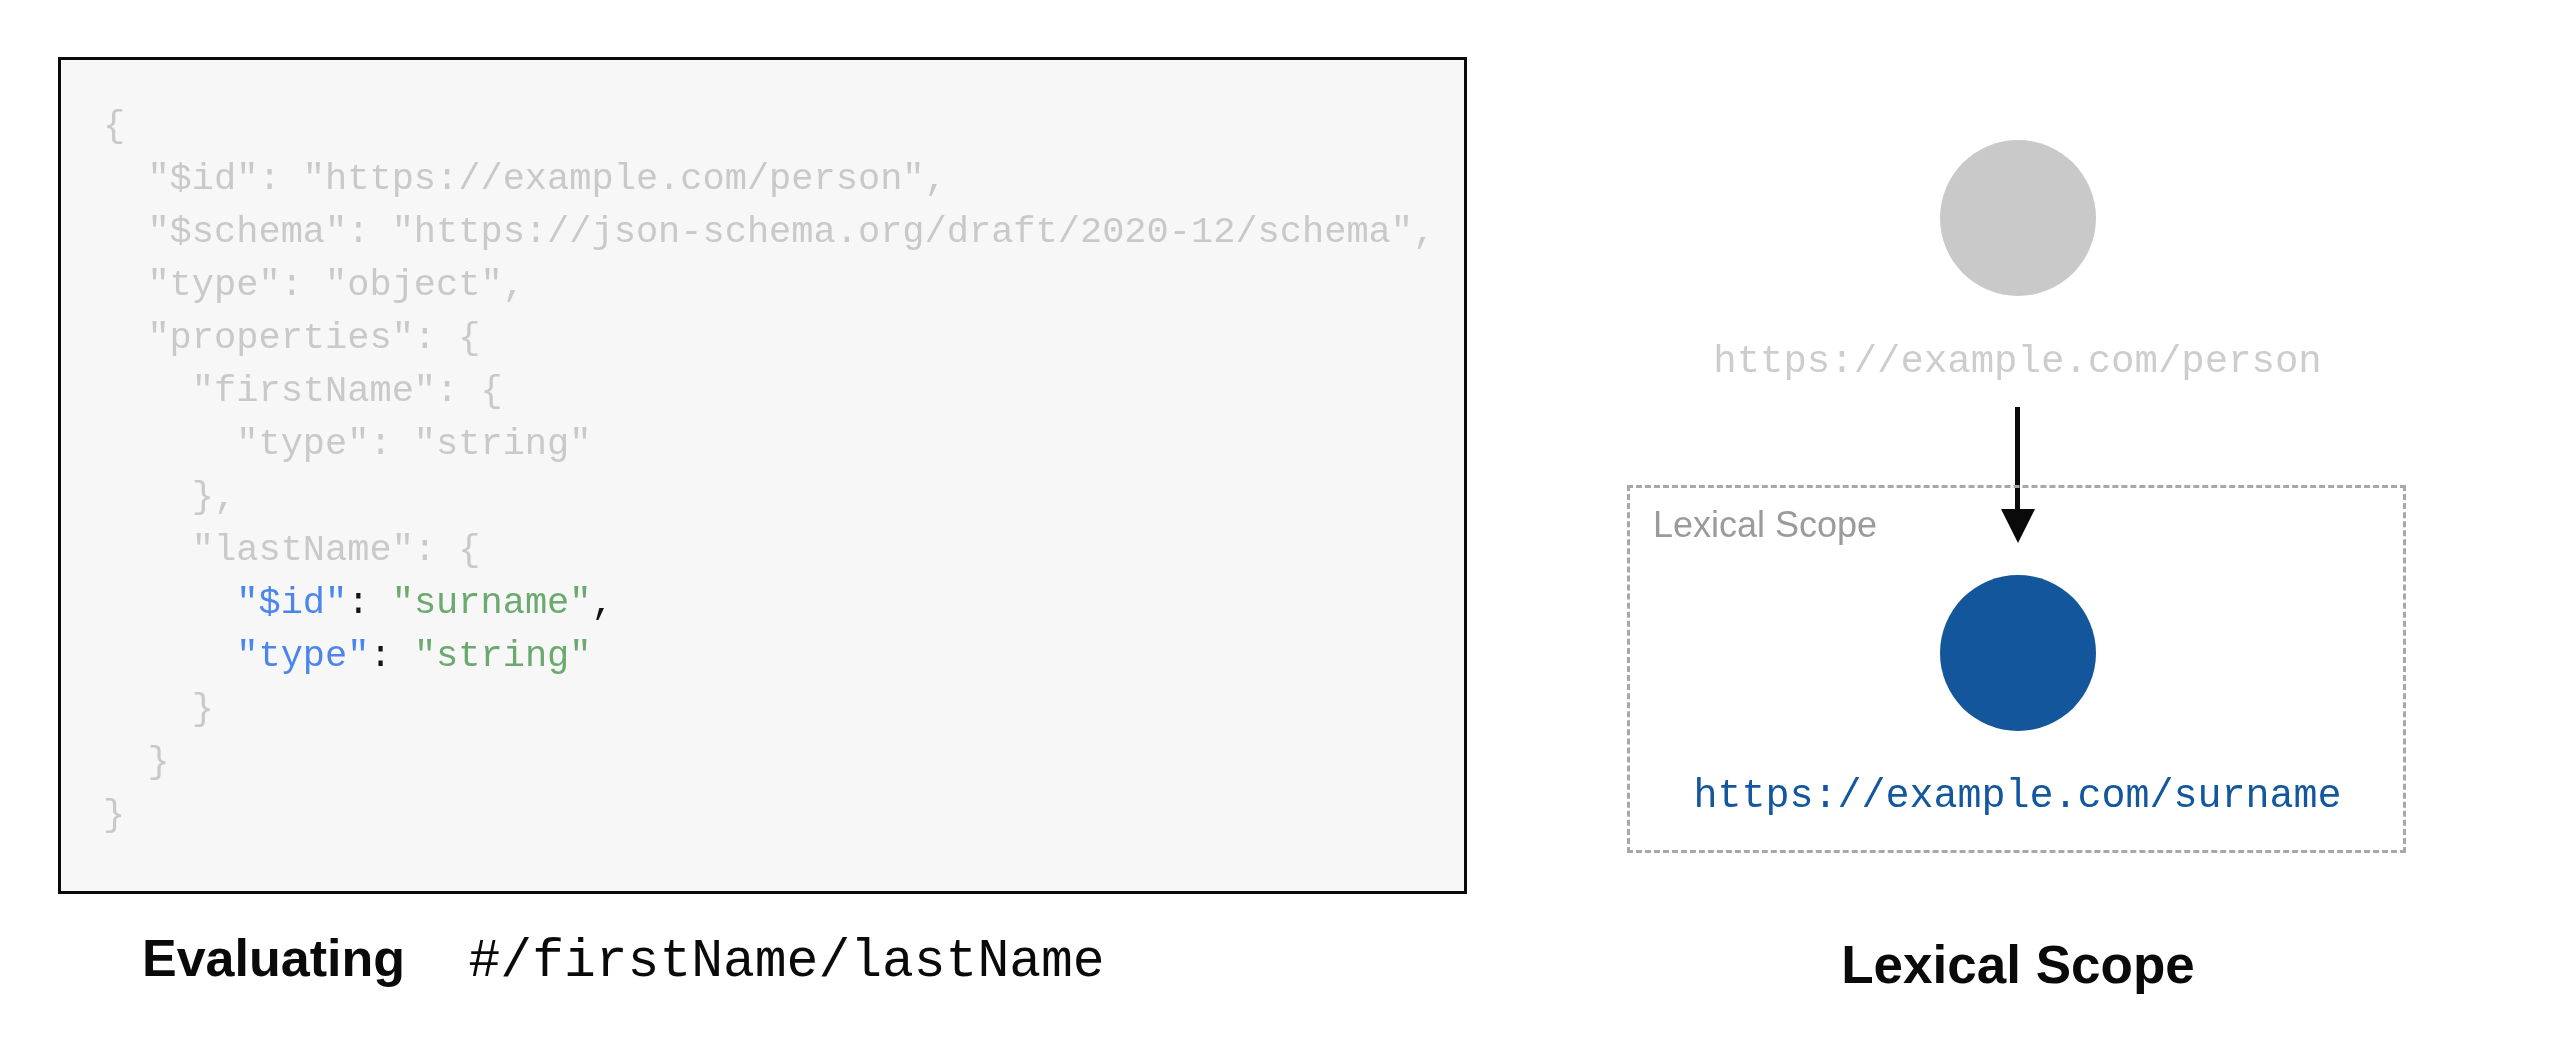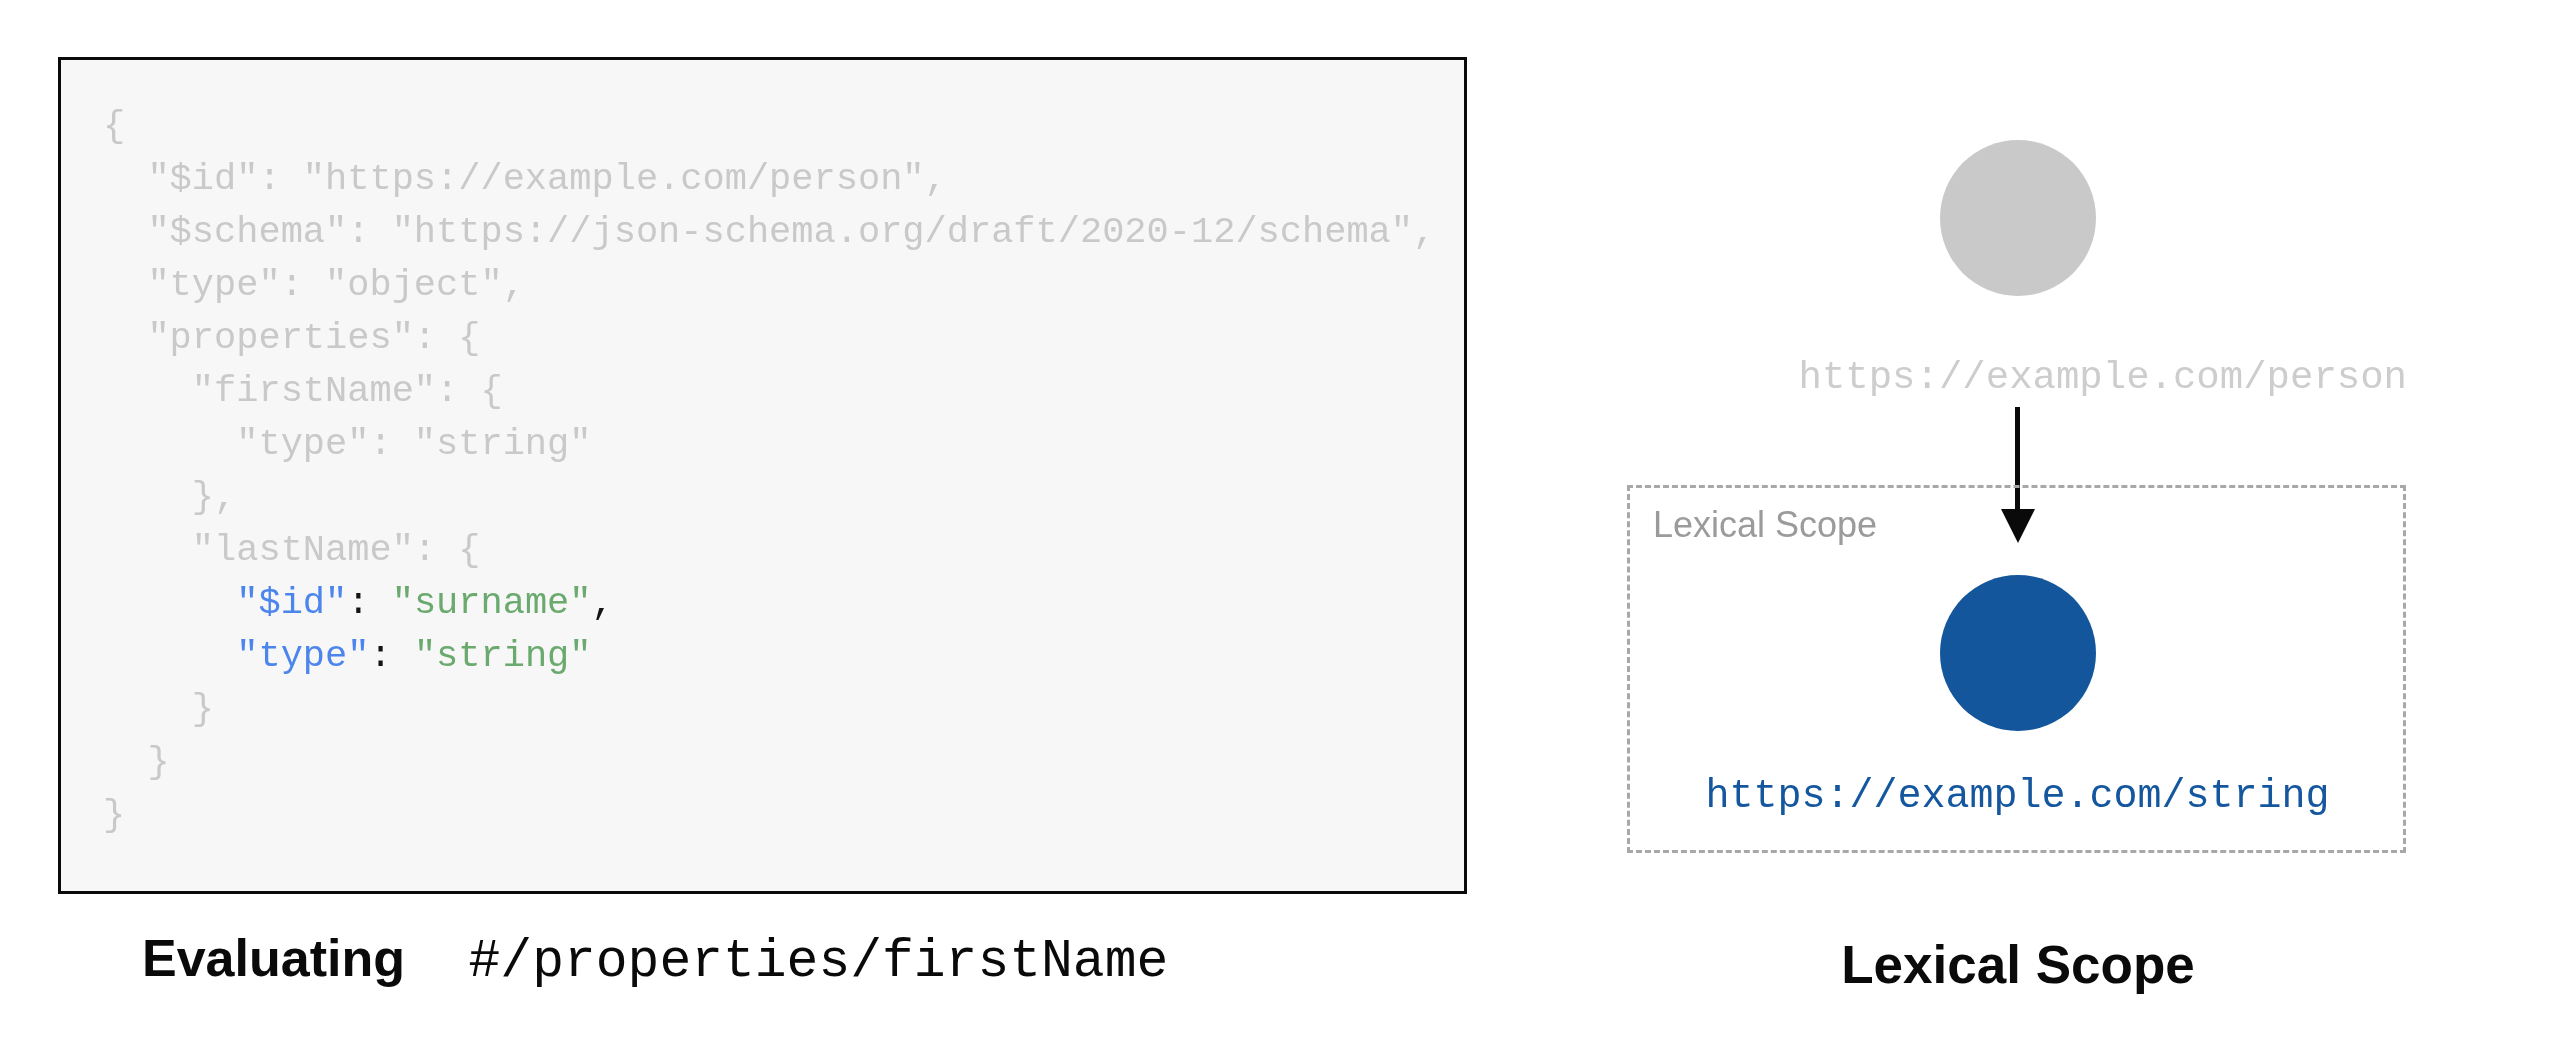--- a/index.html
+++ b/index.html
@@ -77,25 +77,24 @@
     width: 156px;
     height: 156px;
     border-radius: 50%;
     background: var(--parent-circle, #c9c9c9);
   }
   .parent-uri {
     position: absolute;
     left: 1628px;
     top: 340px;
     width: 779px;
-    text-align: right;
+    text-align: center;
     font-family: "Liberation Mono", "DejaVu Sans Mono", monospace;
     font-size: 39px;
     color: var(--parent-uri, #cdcdcd);
-    margin-top: 16px;
   }
   .arrow-line {
     position: absolute;
     left: 2015px;
     top: 407px;
     width: 5.2px;
     height: 105px;
     background: var(--arrow, #0a0a0a);
   }
   .arrow-head {
@@ -163,31 +162,31 @@
         <div class="code-line"><span style="color: rgb(20, 20, 20);">      </span><span style="color: rgb(76, 133, 236);">"$id"</span><span style="color: rgb(20, 20, 20);">: </span><span style="color: rgb(107, 170, 110);">"surname"</span><span style="color: rgb(20, 20, 20);">,</span></div>
         <div class="code-line"><span style="color: rgb(20, 20, 20);">      </span><span style="color: rgb(76, 133, 236);">"type"</span><span style="color: rgb(20, 20, 20);">: </span><span style="color: rgb(107, 170, 110);">"string"</span></div>
         <div class="code-line"><span style="color: rgb(201, 201, 201);">    }</span></div>
         <div class="code-line"><span style="color: rgb(201, 201, 201);">  }</span></div>
         <div class="code-line"><span style="color: rgb(201, 201, 201);">}</span></div>
       </div>
   </div>
 
   <div class="caption-left">
     <span class="cap-bold">Evaluating</span>
-    <span class="cap-mono">#/properties/firstName</span>
+    <span class="cap-mono">#/firstName/lastName</span>
   </div>
 
   <div class="parent-circle"></div>
   <div class="parent-uri">https://example.com/person</div>
 
   <div class="arrow-line"></div>
   <div class="arrow-head"></div>
 
   <div class="scope-box"></div>
   <div class="scope-label">Lexical Scope</div>
 
   <div class="child-circle"></div>
-  <div class="child-uri">https://example.com/string</div>
+  <div class="child-uri">https://example.com/surname</div>
 
   <div class="caption-right">Lexical Scope</div>
 
 </div>
 
 
 </body></html>

